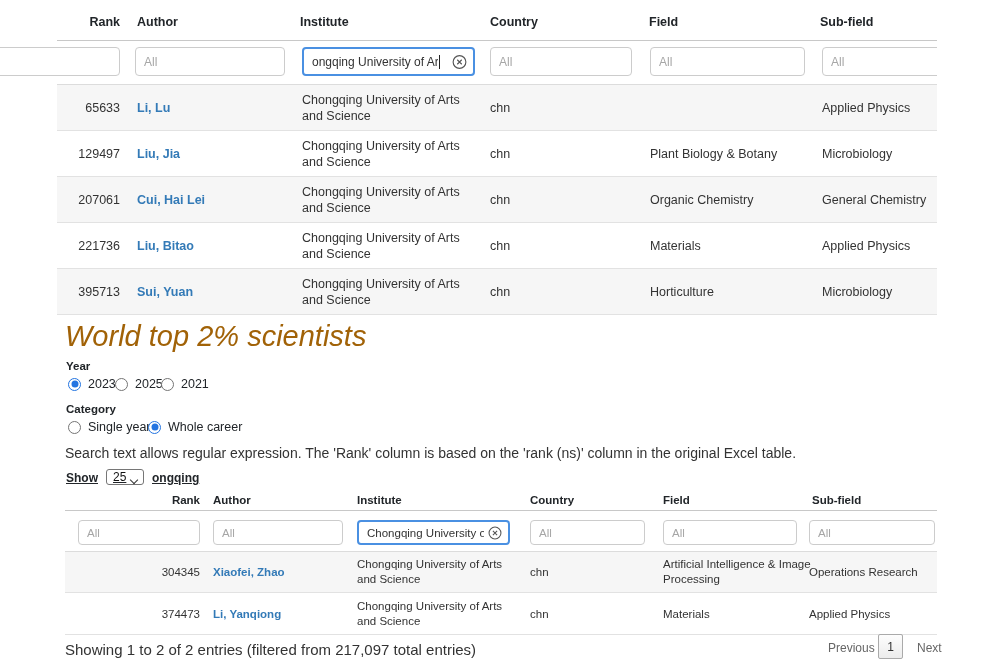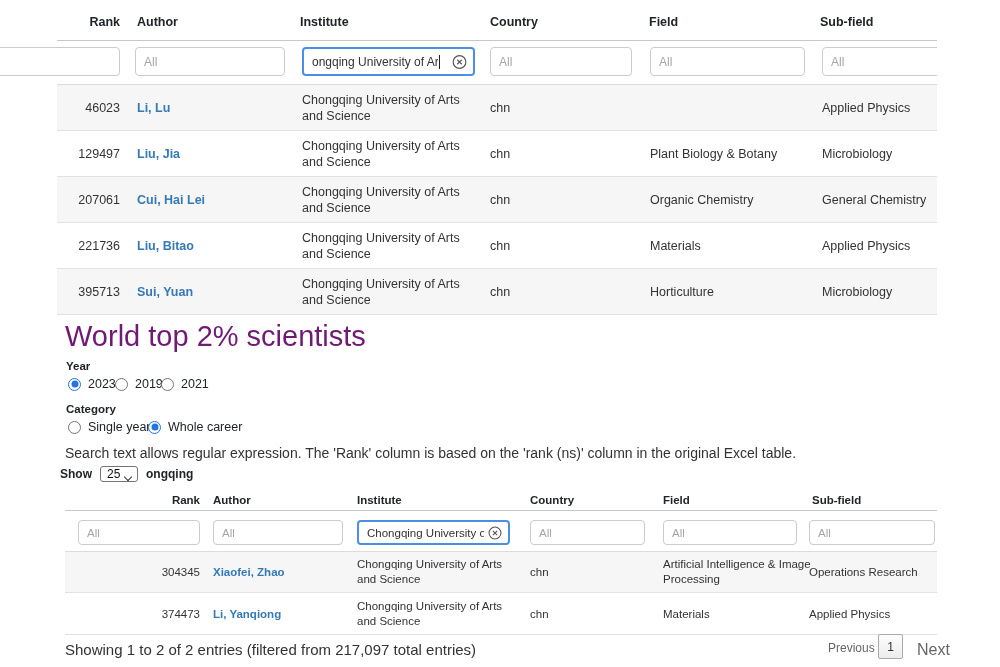--- a/index.html
+++ b/index.html
@@ -34,32 +34,32 @@
   a.link { color:#337ab7; text-decoration:none;font-weight:bold; }
 
   .t1row .c-rank { left:-17px; width:80px; text-align:right; }
   .t1row .c-auth { left:80px; }
   .t1row .c-inst { left:245px; width:180px; }
   .t1row .c-ctry { left:433px; }
   .t1row .c-fld  { left:593px; width:152px; }
   .t1row .c-sub  { left:765px; width:130px; }
 
   
-  .h1 { position:absolute; left:65px; top:318px; font-size:29px; font-weight:400; color:#701a75; line-height:36px; }
+  .h1 { position:absolute; left:65px; top:318px; font-size:29px; font-weight:400; color:#a16207; line-height:36px;font-style:italic; }
   .grpLabel { position:absolute; left:66px; font-size:11.5px; font-weight:bold; color:#212529; }
   .radio-item { position:absolute; display:flex; align-items:center; }
   .radio { width:13px; height:13px; border-radius:50%; border:1px solid #757575; background:#fff; position:relative; flex:none; }
   .radio.checked { border:1px solid #2374e1; }
   .radio.checked::after {
     content:""; position:absolute; left:50%; top:50%; transform:translate(-50%,-50%);
     width:7px; height:7px; border-radius:50%; background:#2374e1;
   }
   .radio-label { margin-left:7px; font-size:12.5px; color:#212529; }
   .note { position:absolute; left:65px; top:445px; font-size:14px; color:#333; }
-  .lenctl { position:absolute; left:60px; top:463px; height:22px; display:flex; align-items:center; font-size:12px; font-weight:bold; color:#212529; }
+  .lenctl { position:absolute; left:66px; top:463px; height:22px; display:flex; align-items:flex-end; font-size:12px; font-weight:bold; color:#212529;text-decoration:underline; }
   .lensel {
     position:relative; margin:0 8px; width:38px; height:16px; border:1px solid #767676; border-radius:3px;
     display:flex; align-items:center; padding-left:6px; font-weight:400; font-size:12px; color:#111; background:#fff; cursor:pointer;
   }
   .chev { position:absolute; right:6px; top:7px; width:6px; height:6px; border-right:1.5px solid #333; border-bottom:1.5px solid #333; transform:rotate(45deg); }
 
   
   .t2h { position:absolute; font-size:11.5px; font-weight:bold; color:#212529; top:493px; line-height:14px; }
   .t2 .flt { top:520px; height:25px; font-size:11.5px; }
   .t2row .c-rank { left:55px; width:80px; text-align:right; }
@@ -69,21 +69,21 @@
   .t2row .c-fld  { left:598px; width:158px; }
   .t2row .c-sub  { left:744px; width:128px; }
 
   .info { position:absolute; left:65px; top:641px; font-size:15px; color:#333; }
   .pag-prev { position:absolute; left:828px; top:641px; font-size:12px; color:#666; cursor:default; }
   .pag-cur {
     position:absolute; left:878px; top:634px; width:25px; height:25px;
     border:1px solid #aaa; border-radius:2px; background:linear-gradient(#fdfdfd,#ececec);
     display:flex; align-items:center; justify-content:center; font-size:12px; color:#333; cursor:pointer;
   }
-  .pag-next { position:absolute; left:917px; top:641px; font-size:16px; color:#666; cursor:default;text-align:center; }
+  .pag-next { position:absolute; left:917px; top:641px; font-size:12px; color:#666; cursor:default;text-align:center; }
 </style>
 </head>
 <body>
 
 <div class="topwrap t1">
 
   <div class="t1h" style="left:40px;width:80px;text-align:right">Rank</div>
   <div class="t1h" style="left:137px">Author</div>
   <div class="t1h" style="left:300px">Institute</div>
   <div class="t1h" style="left:490px">Country</div>
@@ -104,21 +104,21 @@
         </svg>
     </span>
   </div>
   <input class="flt" style="left: 490px; width: 142px;" placeholder="All">
   <input class="flt" style="left: 650px; width: 155px;" placeholder="All">
   <input class="flt" style="left: 822px; width: 140px;" placeholder="All">
 
   <div class="hline" style="left:57px;top:84px;width:880px"></div>
 
   <div class="t1row stripe" style="top:85px">
-    <div class="cell c-rank">46023</div>
+    <div class="cell c-rank">65633</div>
     <a class="cell c-auth link" href="#">Li, Lu</a>
     <div class="cell c-inst">Chongqing University of Arts and Science</div>
     <div class="cell c-ctry">chn</div>
     <div class="cell c-sub">Applied Physics</div>
   </div>
   <div class="t1row" style="top:131px">
     <div class="cell c-rank">129497</div>
     <a class="cell c-auth link" href="#">Liu, Jia</a>
     <div class="cell c-inst">Chongqing University of Arts and Science</div>
     <div class="cell c-ctry">chn</div>
@@ -153,21 +153,21 @@
 
 <h1 class="h1">World top 2% scientists</h1>
 
 <div class="grpLabel" style="top:360px">Year</div>
 <div class="radio-item" style="left:68px;top:377px">
   <span class="radio checked"></span>
   <span class="radio-label">2023</span>
 </div>
 <div class="radio-item" style="left:115px;top:377px">
   <span class="radio"></span>
-  <span class="radio-label">2019</span>
+  <span class="radio-label">2025</span>
 </div>
 <div class="radio-item" style="left:161px;top:377px">
   <span class="radio"></span>
   <span class="radio-label">2021</span>
 </div>
 
 <div class="grpLabel" style="top:403px">Category</div>
 <div class="radio-item" style="left:68px;top:420px">
   <span class="radio"></span>
   <span class="radio-label">Single year</span>

